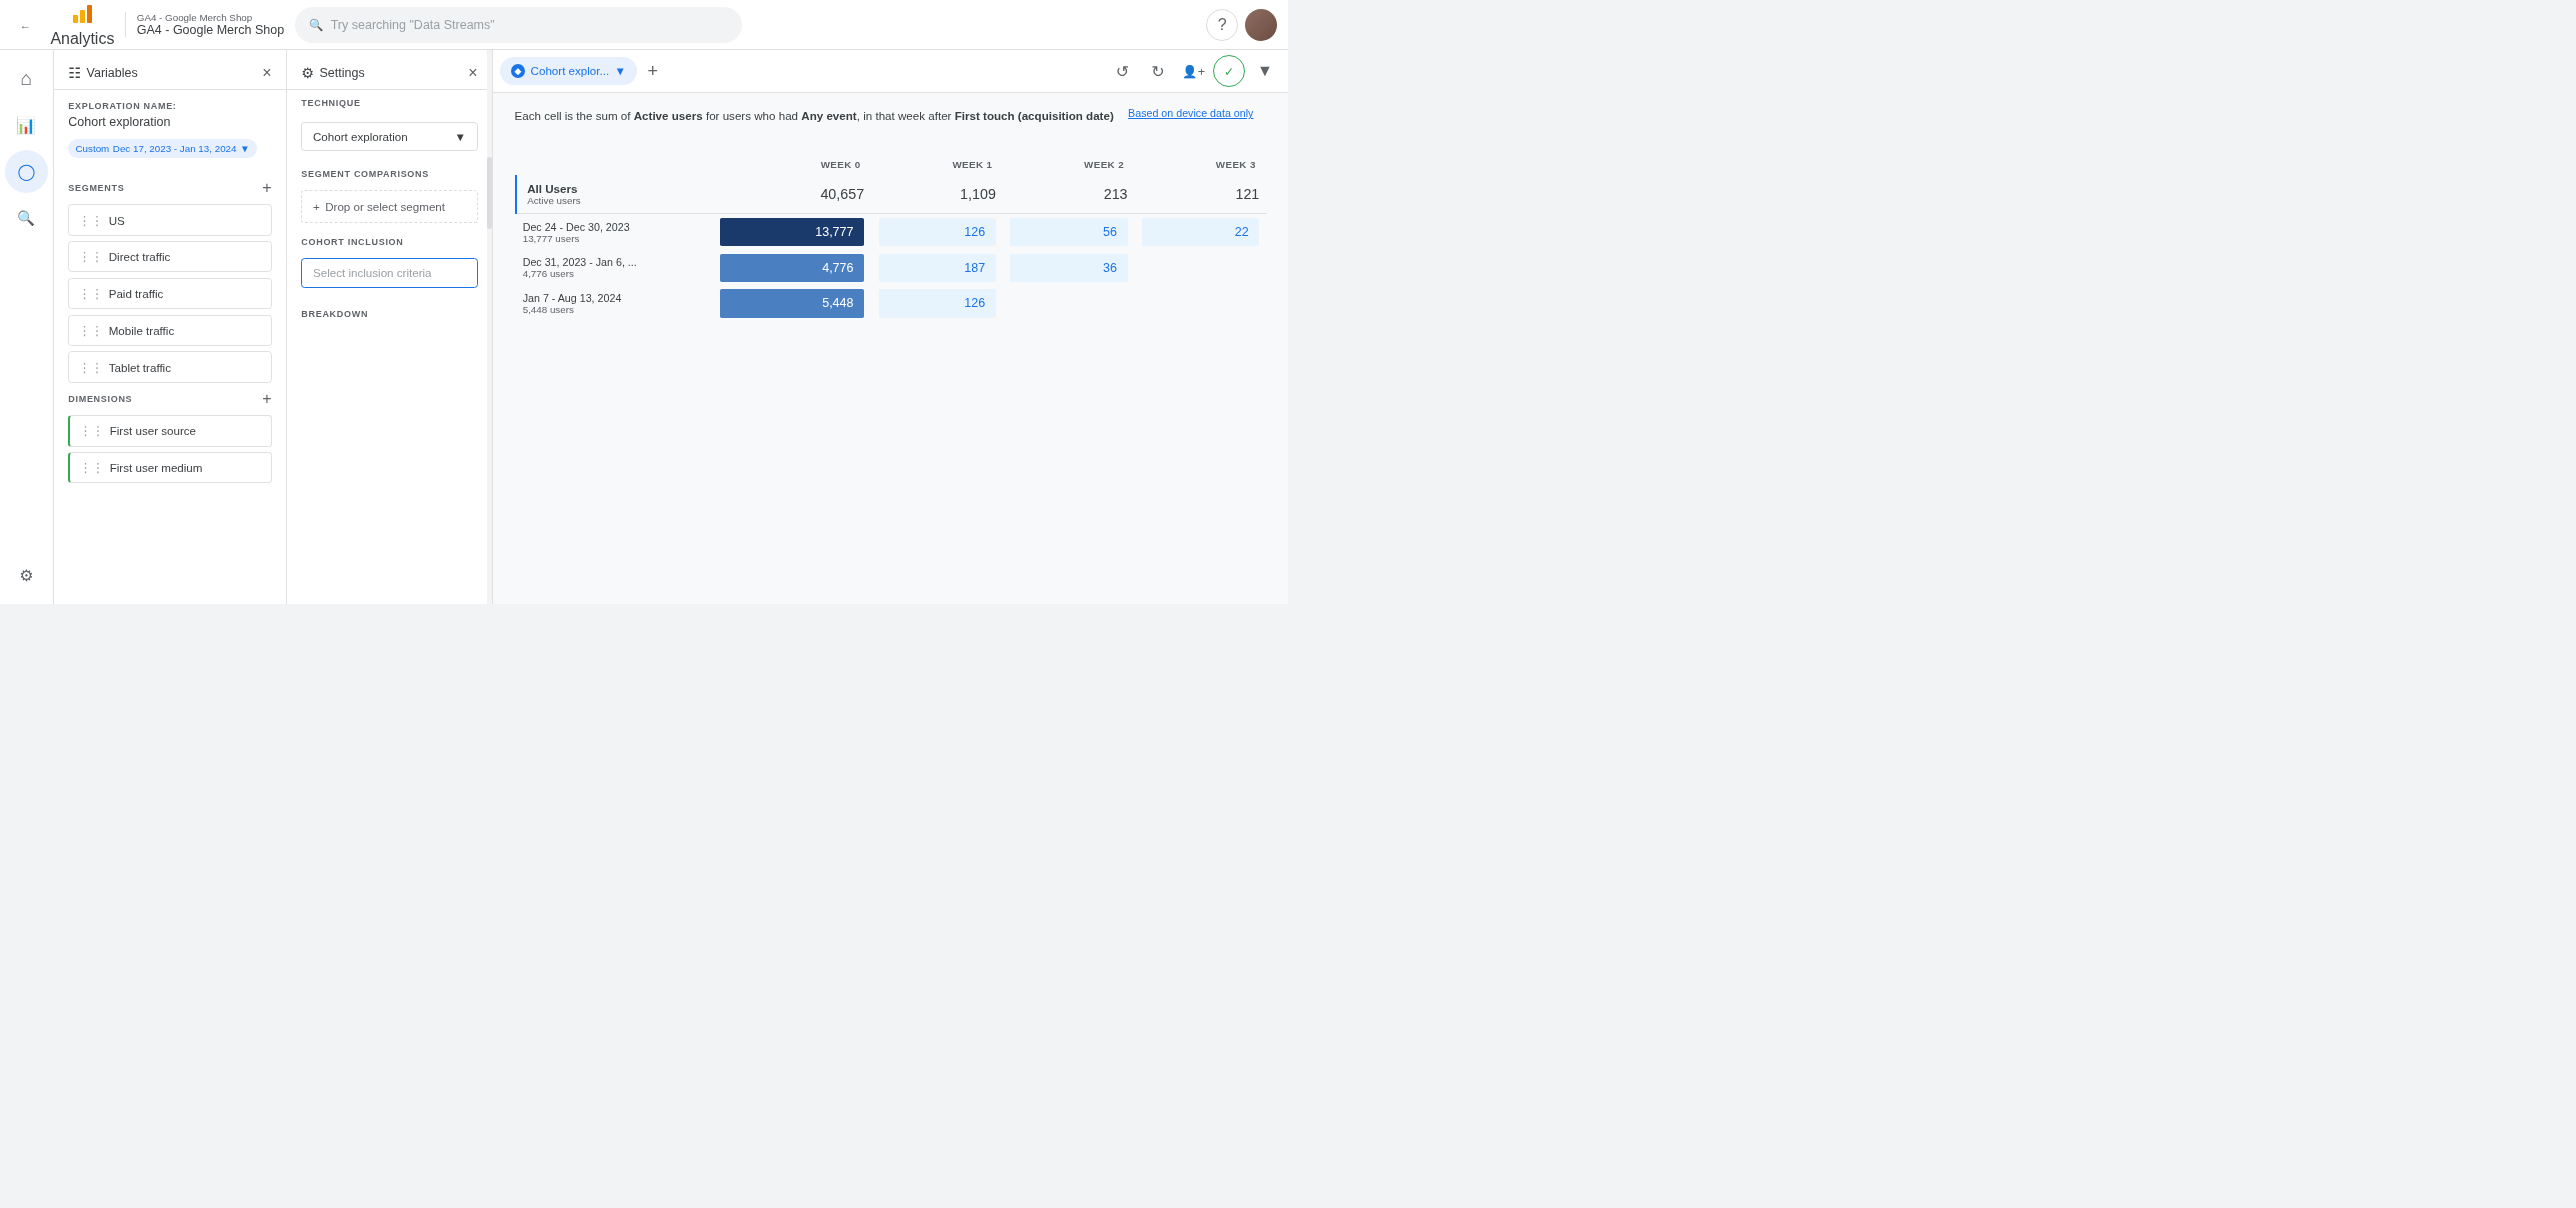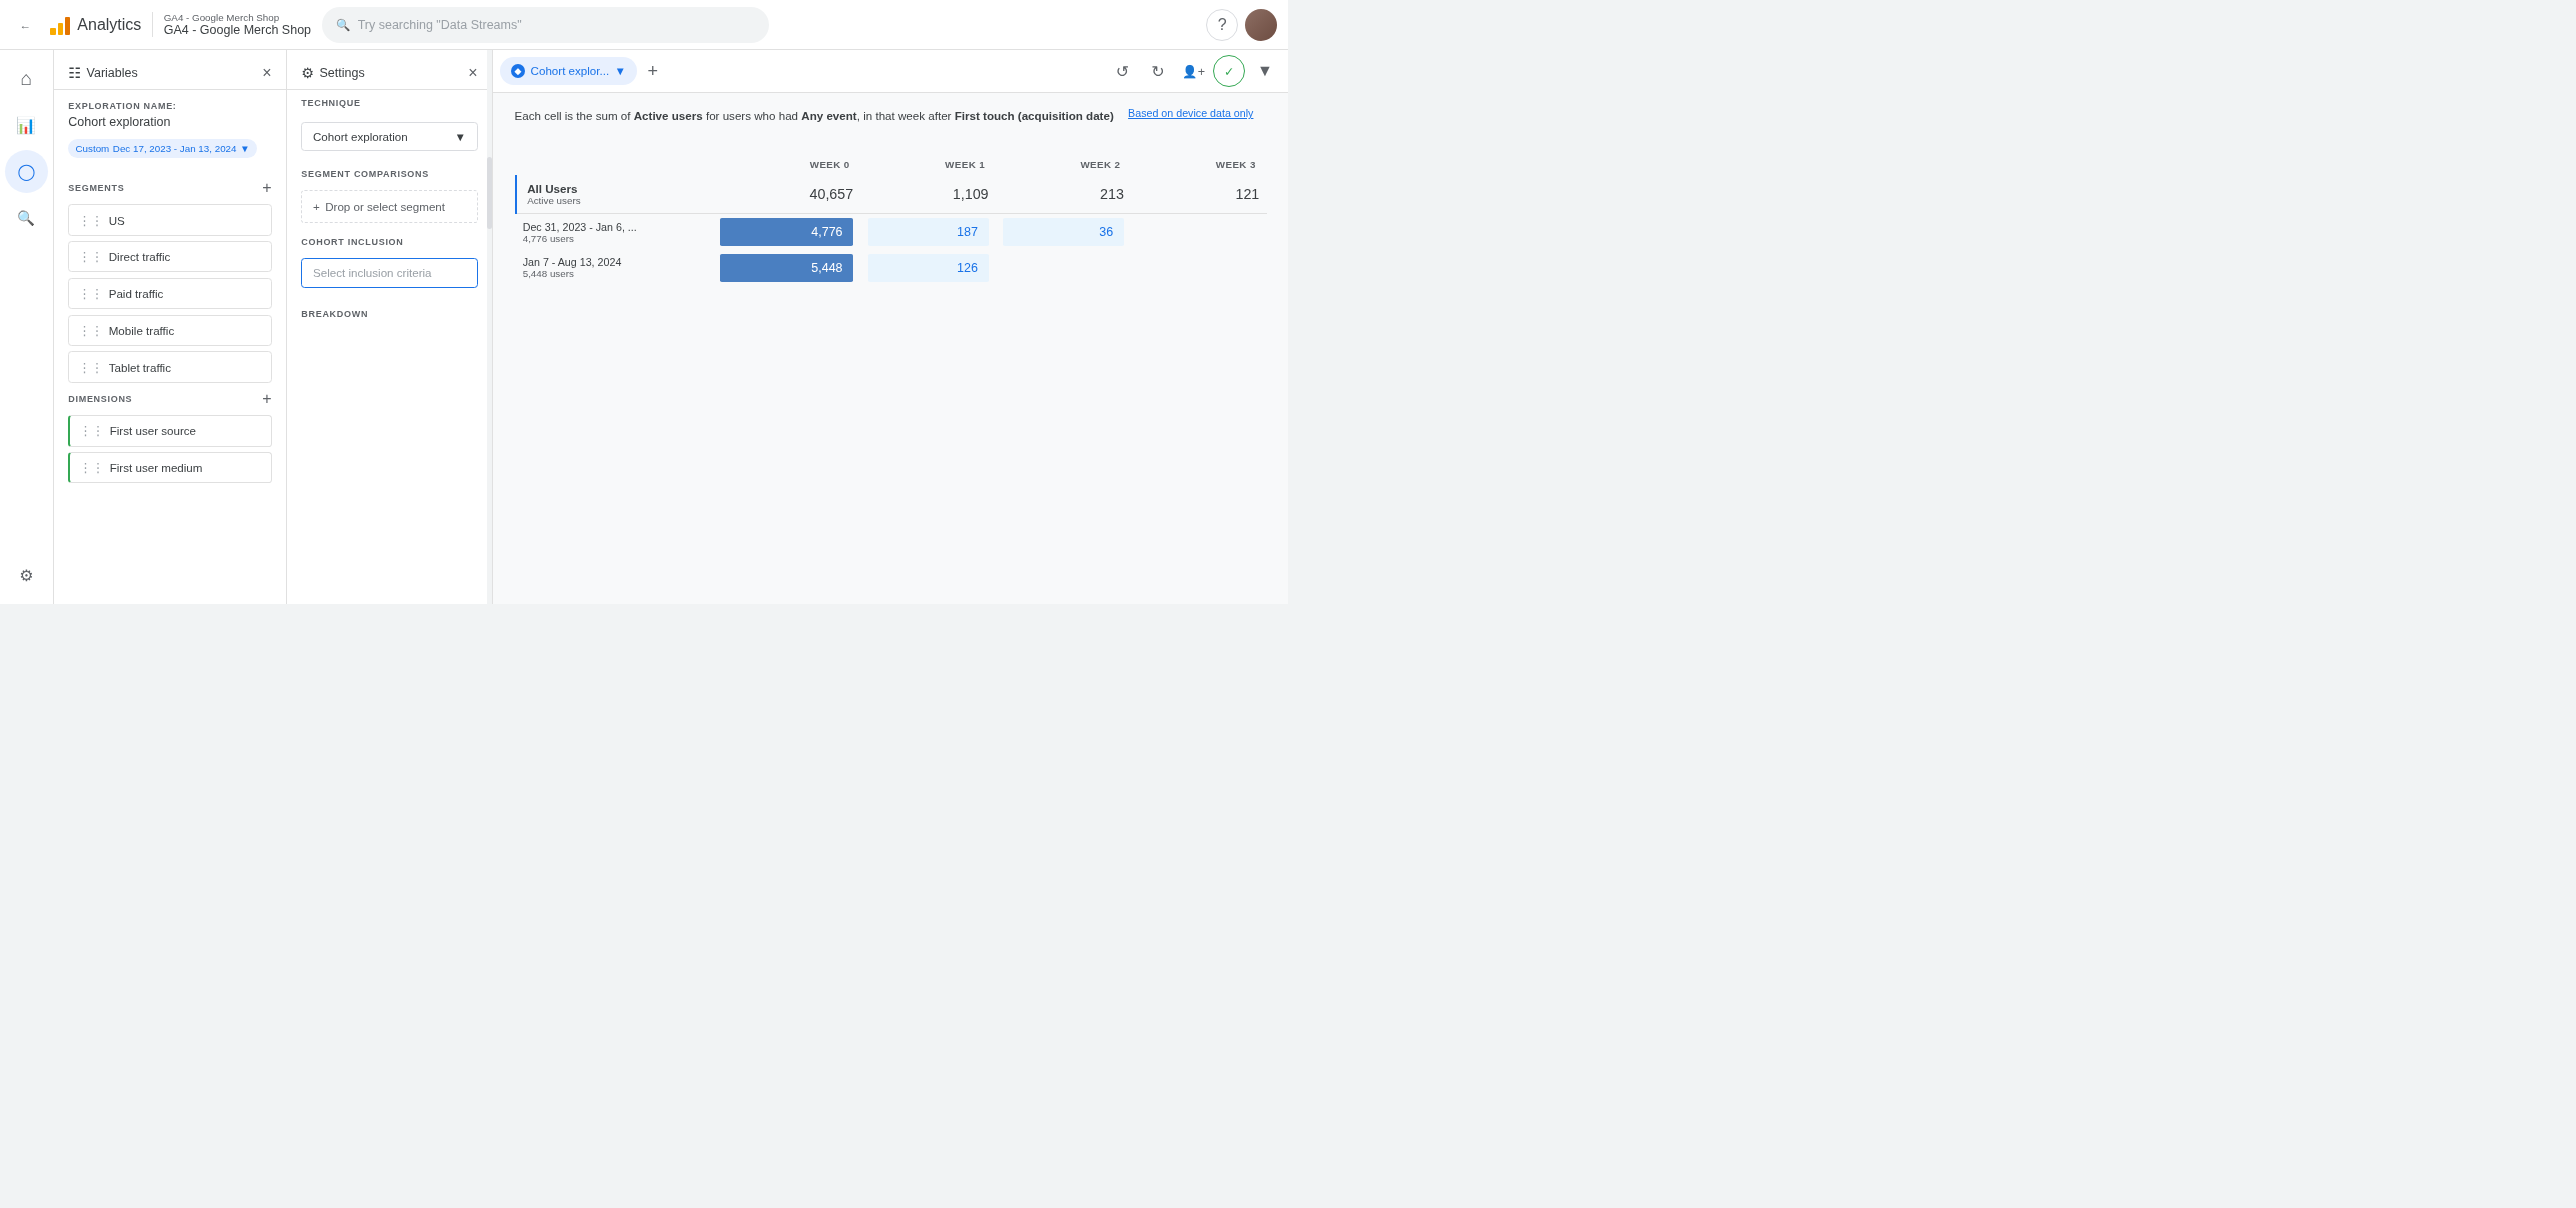--- a/index.html
+++ b/index.html
@@ -8,21 +8,21 @@
     
     .top-header {
       display: flex; align-items: center; height: 50px;
       background: #fff; border-bottom: 0.9px solid #e0e0e0;
       padding: 0 10.7px; gap: 10.7px;
     }
     .back-btn {
       width: 29px; height: 29px; display: flex; align-items: center; justify-content: center;
       border-radius: 50%; cursor: pointer; color: #5f6368;
     }
-    .logo-area { display: flex; align-items: center; gap: 7.2px; }
+    .logo-area { display: flex; align-items: center; gap: 7.2px; flex-direction: column; }
     .logo-bars { display: flex; align-items: flex-end; gap: 1.8px; height: 21.5px; }
     .logo-bar { width: 5.4px; border-radius: 0.9px; }
     .logo-bar-1 { height: 7.2px; background: #f9ab00; }
     .logo-bar-2 { height: 12.5px; background: #f9ab00; }
     .logo-bar-3 { height: 18px; background: #e37400; }
     .app-name { font-size: 16px; color: #3c4043; font-weight: 400; }
     .account-info { display: flex; flex-direction: column; border-left: 0.9px solid #e0e0e0; padding-left: 10.7px; }
     .account-sub { font-size: 9.8px; color: #5f6368; }
     .account-name { font-size: 12.5px; color: #3c4043; font-weight: 500; }
     .search-bar {
@@ -381,20 +381,38 @@
               <div class="row-sublabel">Active users</div>
             </td>
             <td class="all-users-value">40,657</td>
             <td class="all-users-value">1,109</td>
             <td class="all-users-value">213</td>
             <td class="all-users-value">121</td>
           </tr>
 
           <tr>
             <td style="padding:5.4px 7.2px;">
+              <div class="date-label">Dec 24 - Dec 30, 2023</div>
+              <div class="date-sublabel">13,777 users</div>
+            </td>
+            <td>
+              <div class="week-cell cell-dark-blue">13,777</div>
+            </td>
+            <td>
+              <div class="week-cell cell-lightest-blue" style="color:#1a73e8;">126</div>
+            </td>
+            <td>
+              <div class="week-cell cell-lightest-blue" style="color:#1a73e8;">56</div>
+            </td>
+            <td>
+              <div class="week-cell cell-lightest-blue" style="color:#1a73e8;">22</div>
+            </td>
+          </tr>
+          <tr>
+            <td style="padding:5.4px 7.2px;">
               <div class="date-label">Dec 31, 2023 - Jan 6, ...</div>
               <div class="date-sublabel">4,776 users</div>
             </td>
             <td>
               <div class="week-cell cell-medium-blue">4,776</div>
             </td>
             <td>
               <div class="week-cell cell-lightest-blue" style="color:#1a73e8;">187</div>
             </td>
             <td>

